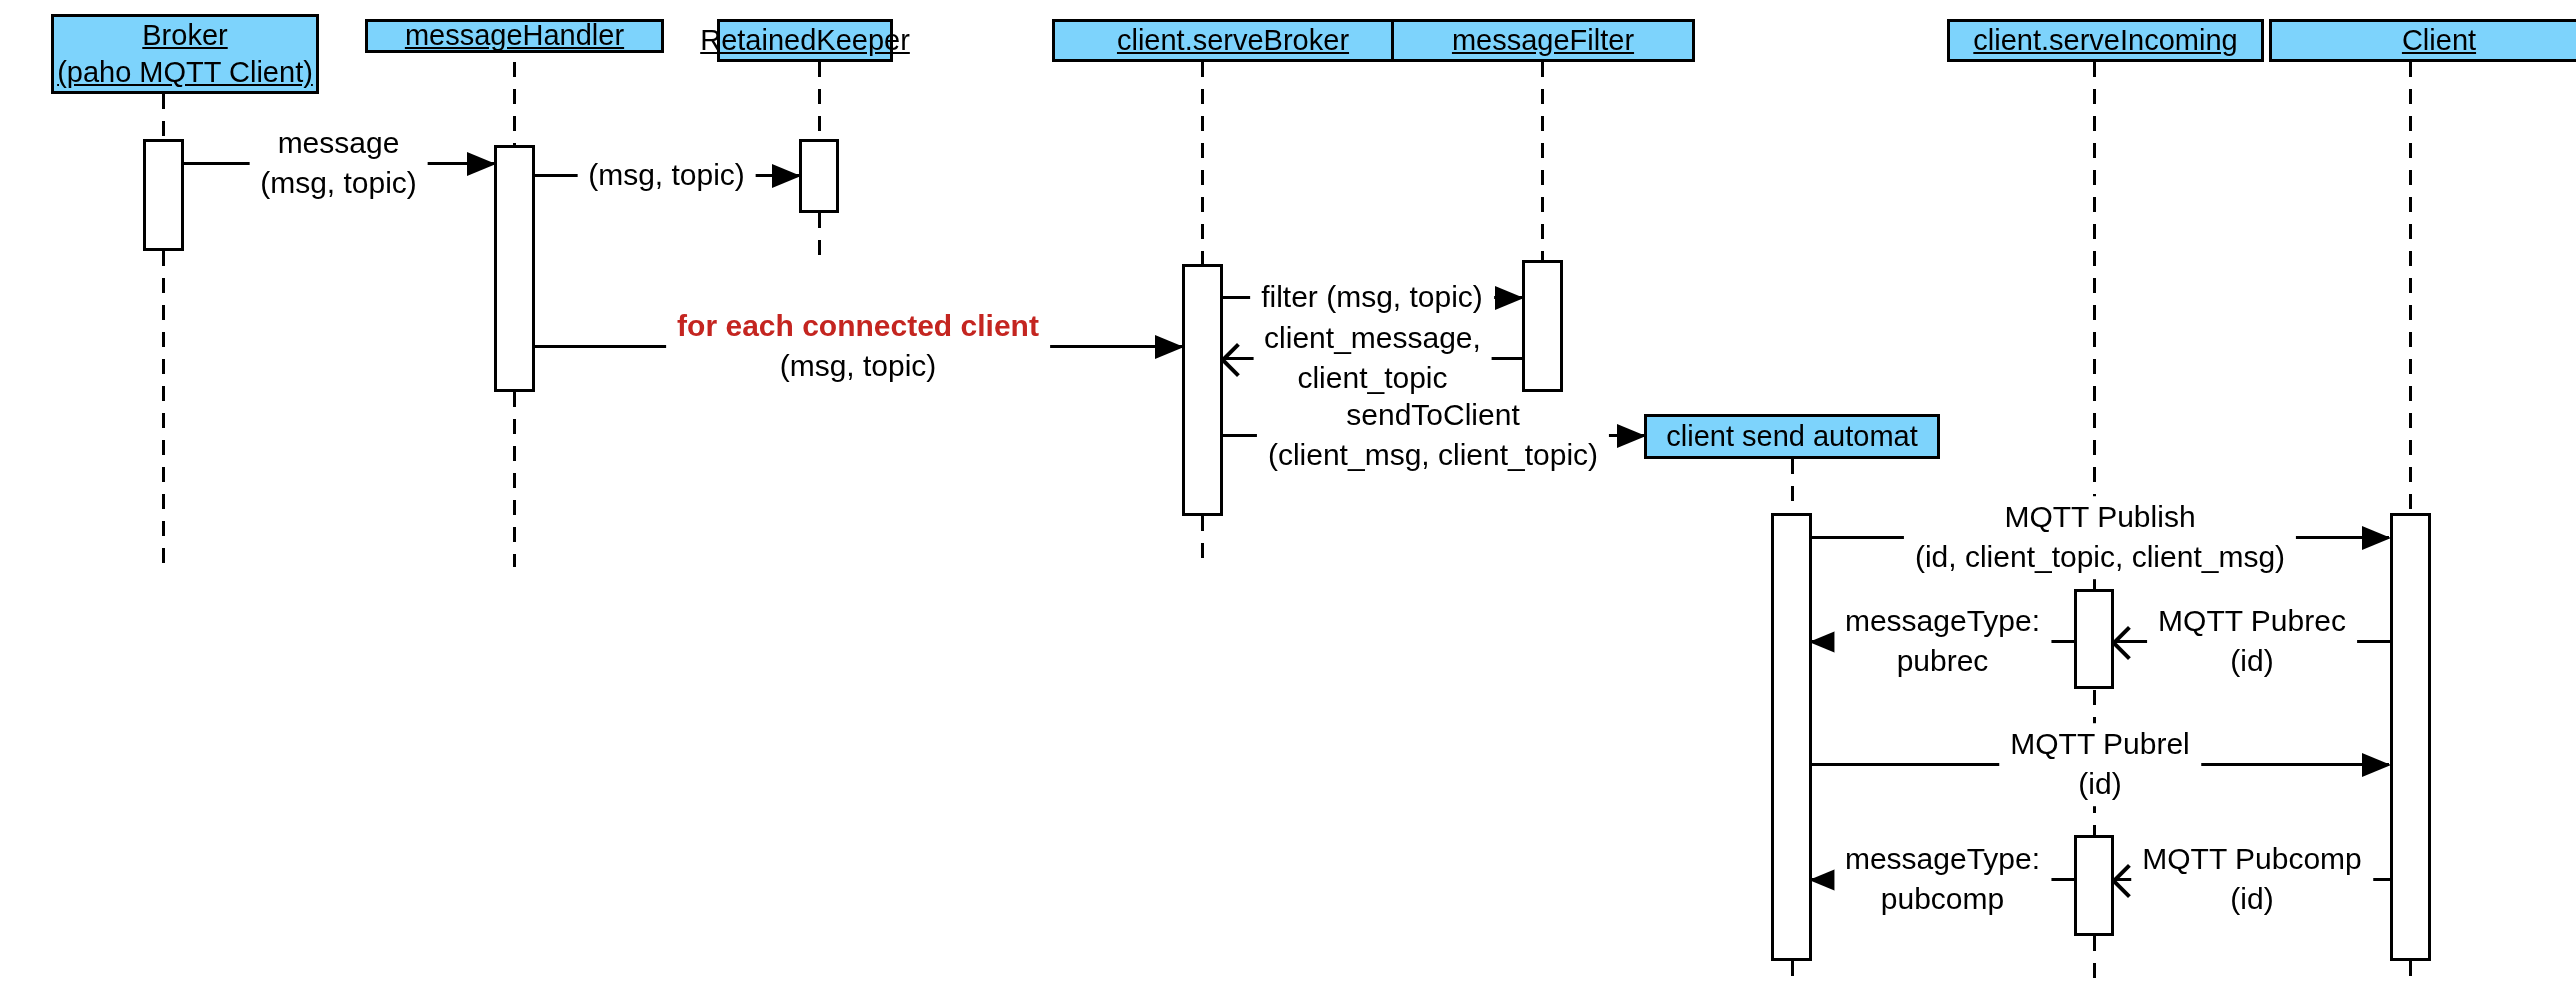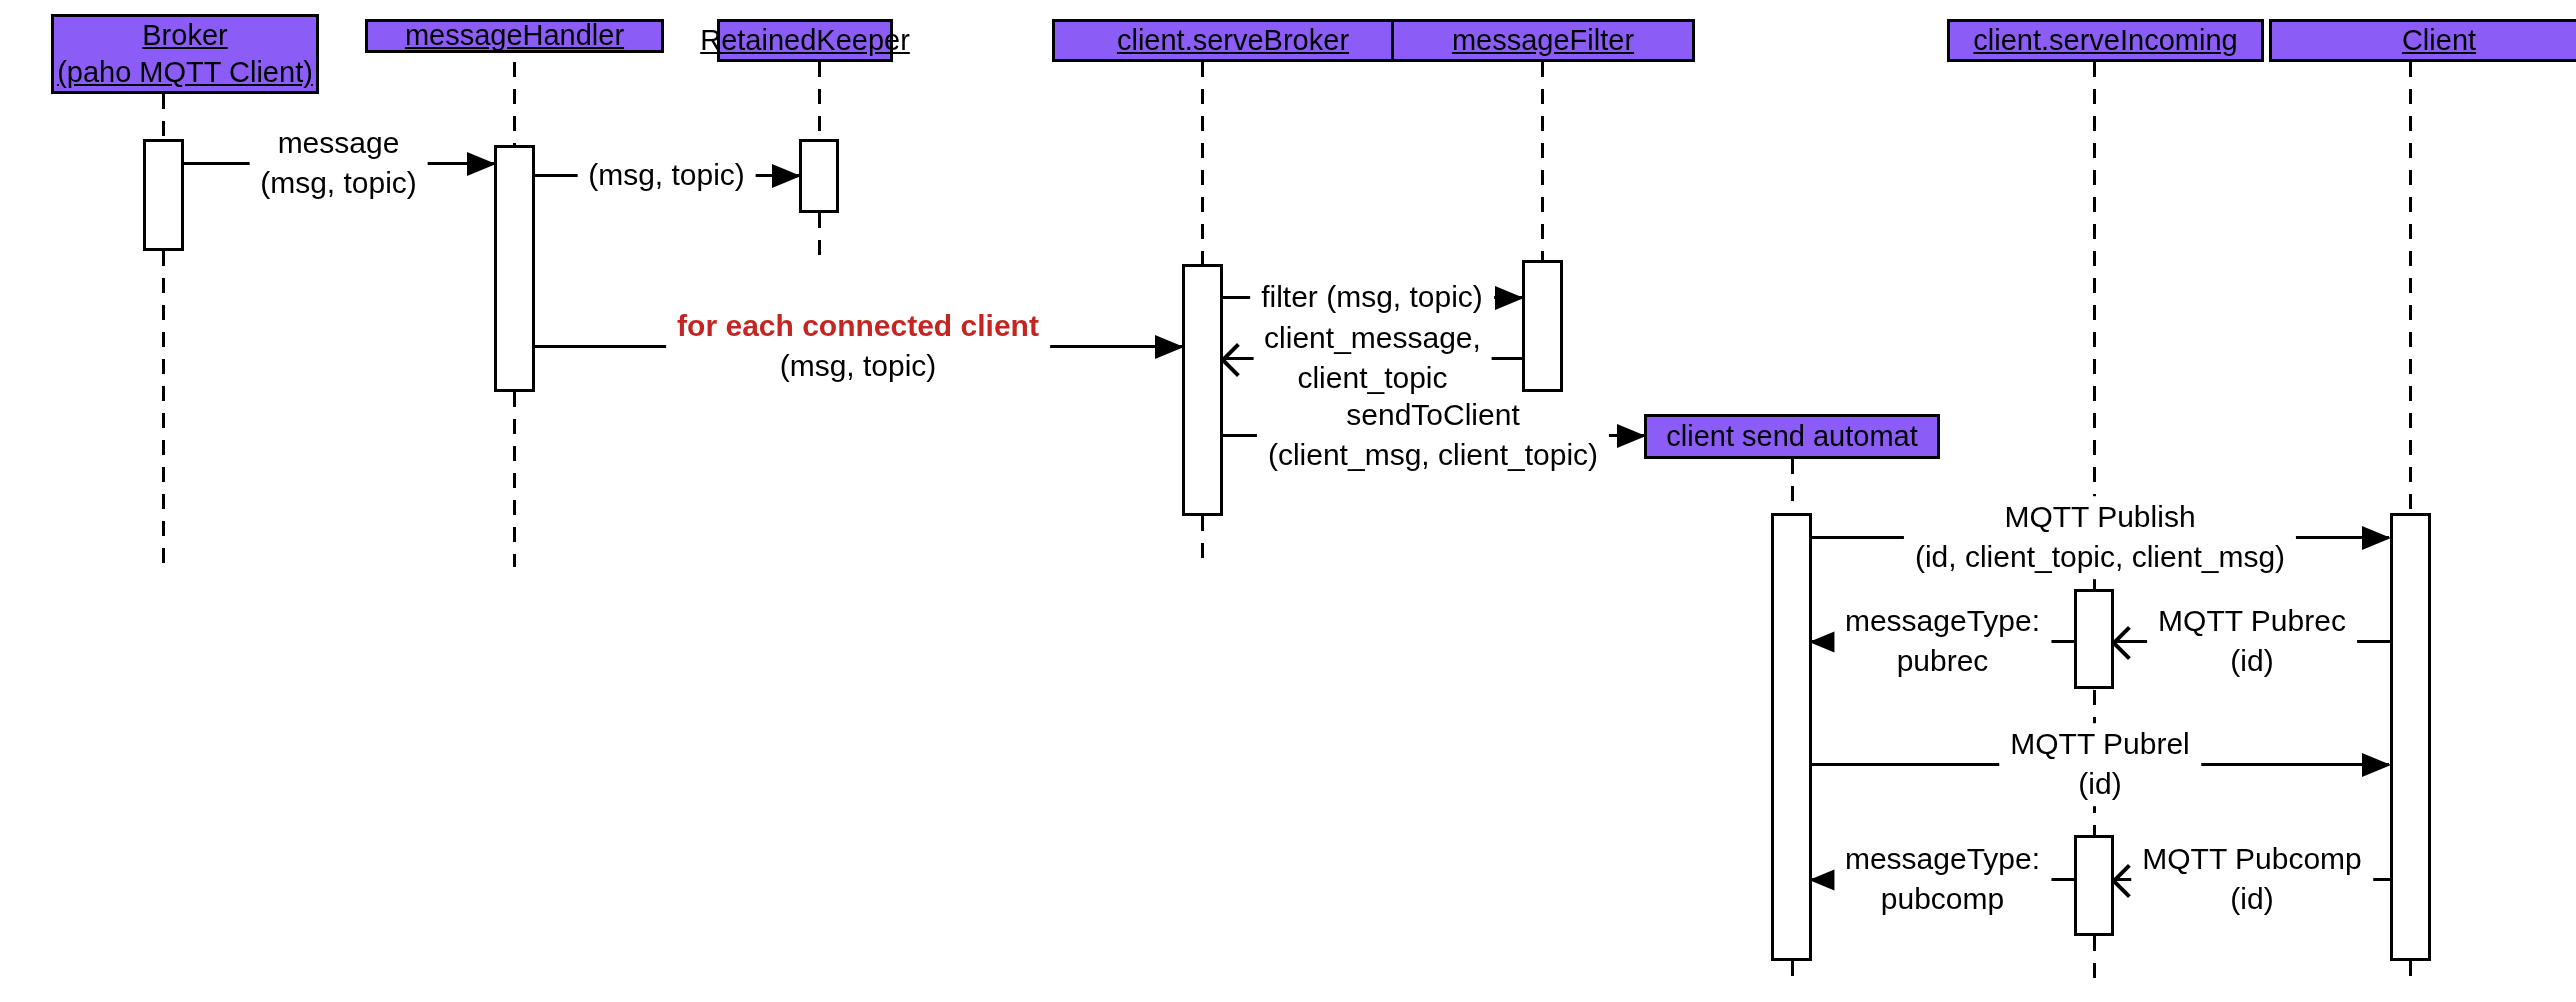--- a/index.html
+++ b/index.html
@@ -9,21 +9,21 @@
     background:#ffffff;
     font-family:"Liberation Sans", sans-serif;
     color:#000;
     overflow:hidden;
   }
   
   .head{
     position:absolute;
     box-sizing:border-box;
     border:3.2px solid #000;
-    background:#8b5cf6;
+    background:#7dd3fc;
     display:flex;flex-direction:column;
     align-items:center;justify-content:center;
     font-size:29px;line-height:1.28;
     text-align:center;white-space:nowrap;
     z-index:6;
   }
   .head .uline{text-decoration:underline;}
   
   .act{
     position:absolute;

